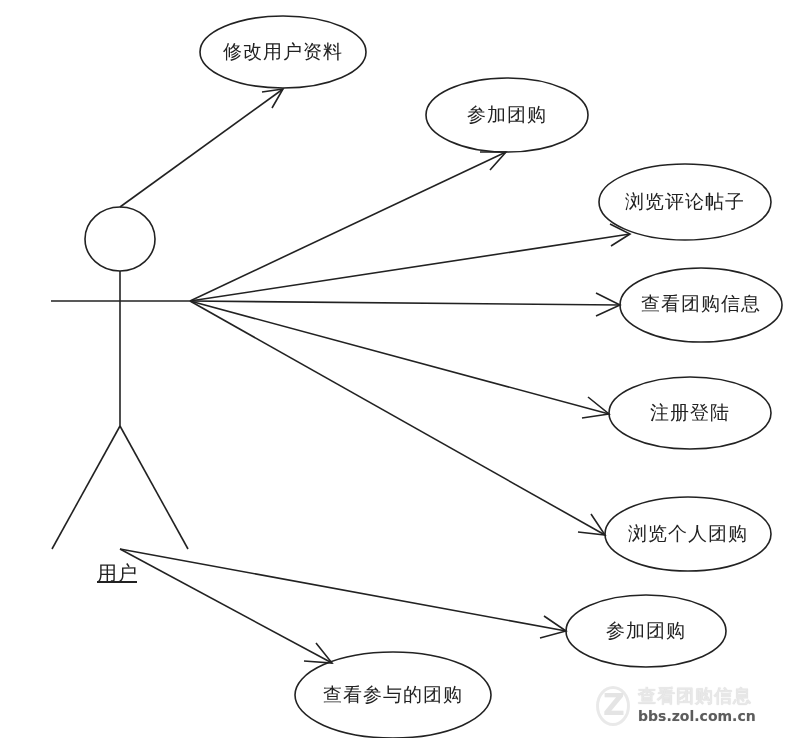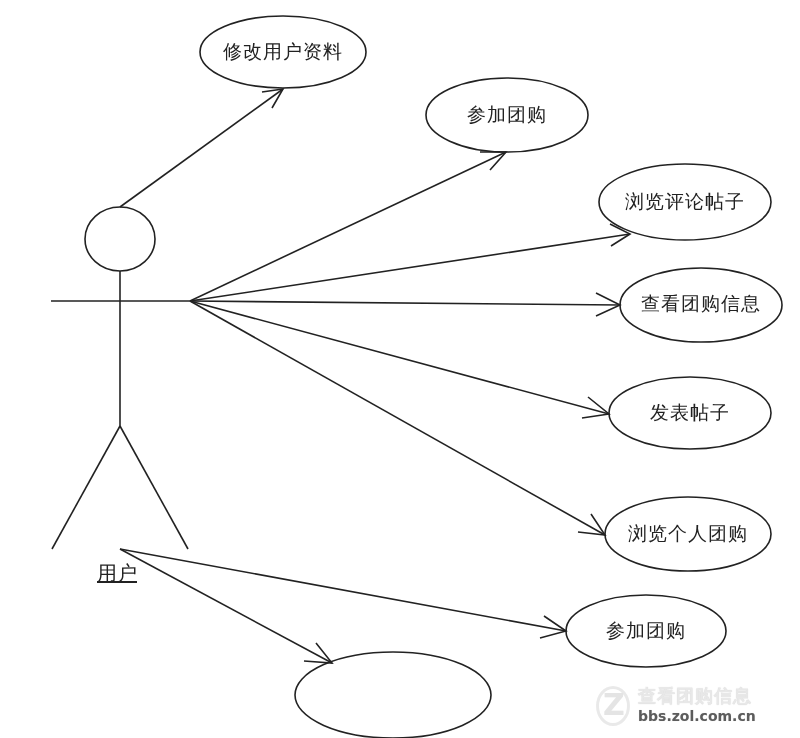--- a/index.html
+++ b/index.html
@@ -69,23 +69,24 @@
         <line x1="120" y1="537" x2="332" y2="651"></line>
         <polyline points="316,631 332,651 304,649"></polyline>
       </g>
     </g>
   </svg>
 
   <div class="uc-label" style="left:283px; top:40px;">修改用户资料</div>
   <div class="uc-label" style="left:507px; top:103px;">参加团购</div>
   <div class="uc-label" style="left:685px; top:190px;text-align:center;">浏览评论帖子</div>
   <div class="uc-label" style="left:701px; top:292px;font-family:Liberation Mono, monospace;">查看团购信息</div>
-  <div class="uc-label" style="left:690px; top:401px;">发表帖子</div>
+  <div class="uc-label" style="left:690px; top:401px;">注册登陆</div>
   <div class="uc-label" style="left:688px; top:522px;">浏览个人团购</div>
   <div class="uc-label" style="left:646px; top:619px;">参加团购</div>
+  <div class="uc-label" style="left:393px; top:683px;">查看参与的团购</div>
 
   <div class="actor-label" style="left:97px; top:548px;">用户</div>
 
   <div class="watermark">
     <div class="wm-logo"></div>
     <div class="wm-z">Z</div>
     <div class="wm-title">查看团购信息</div>
     <div class="wm-url">bbs.zol.com.cn</div>
   </div>
 </div>

